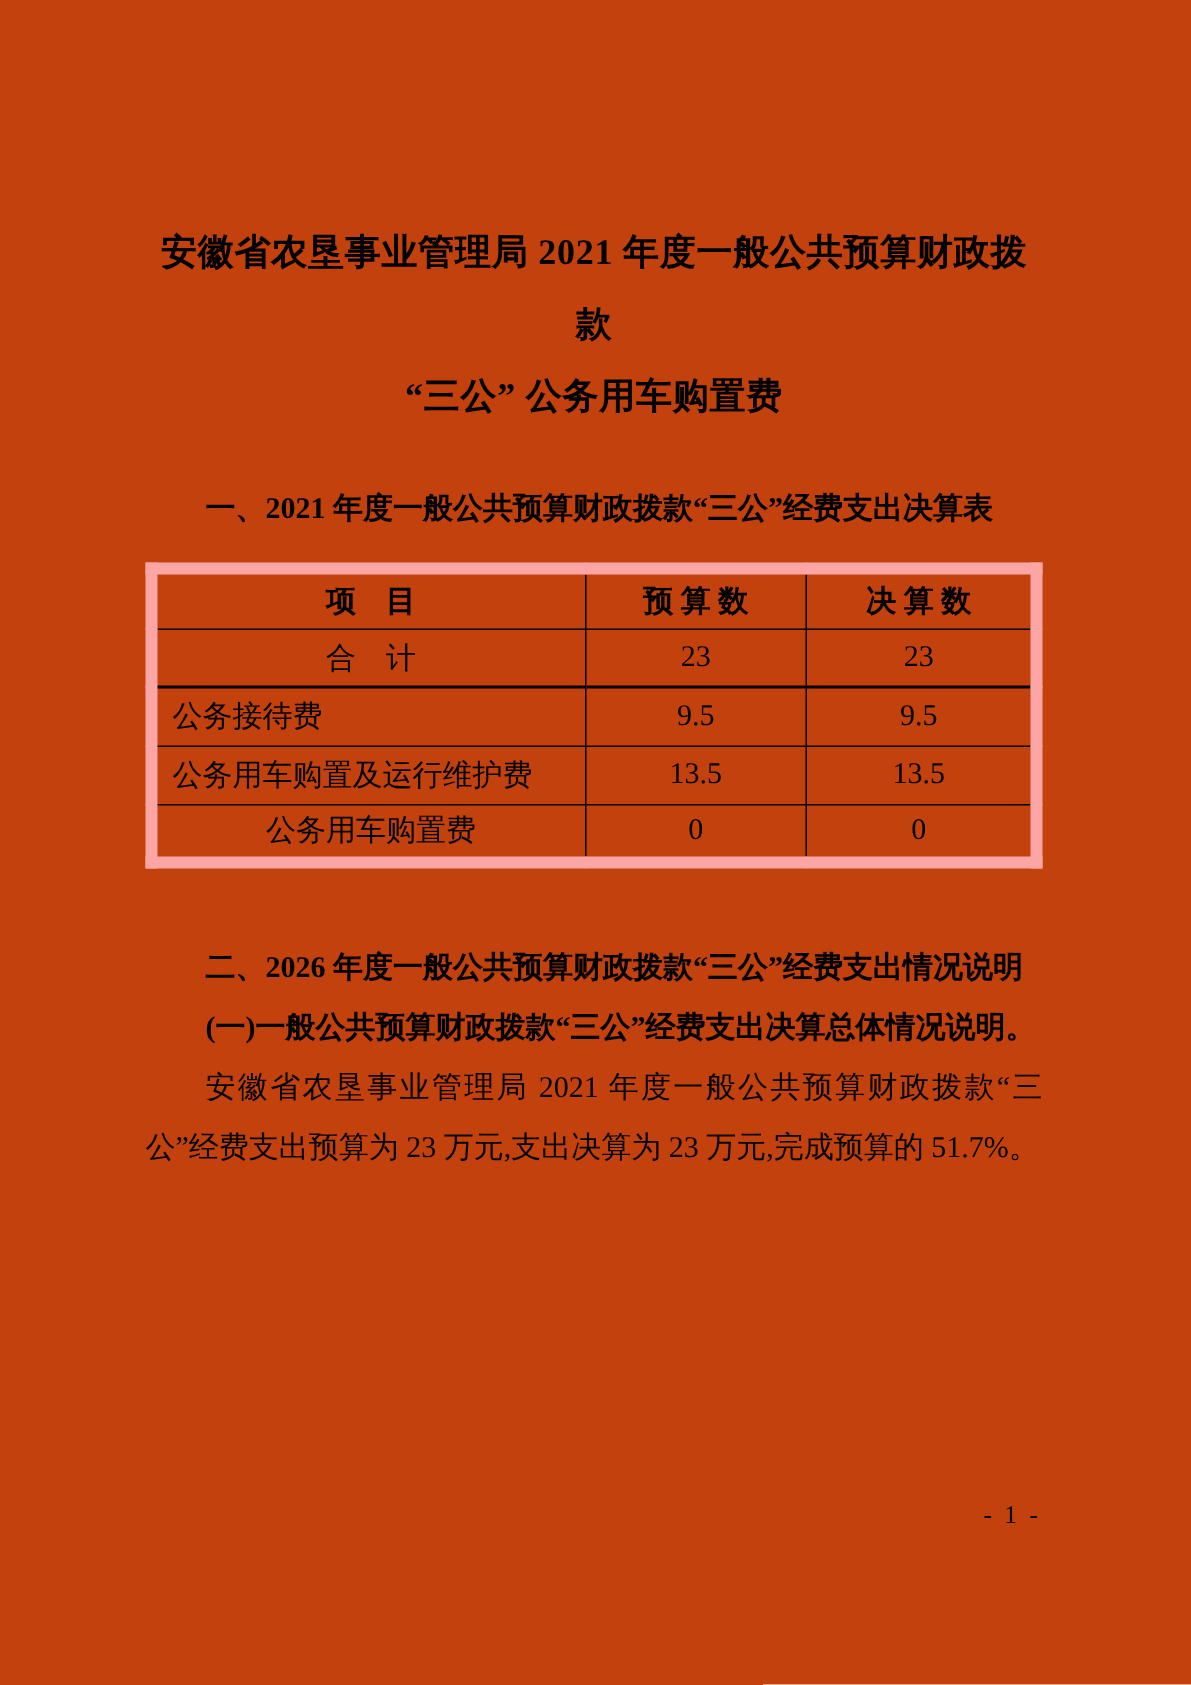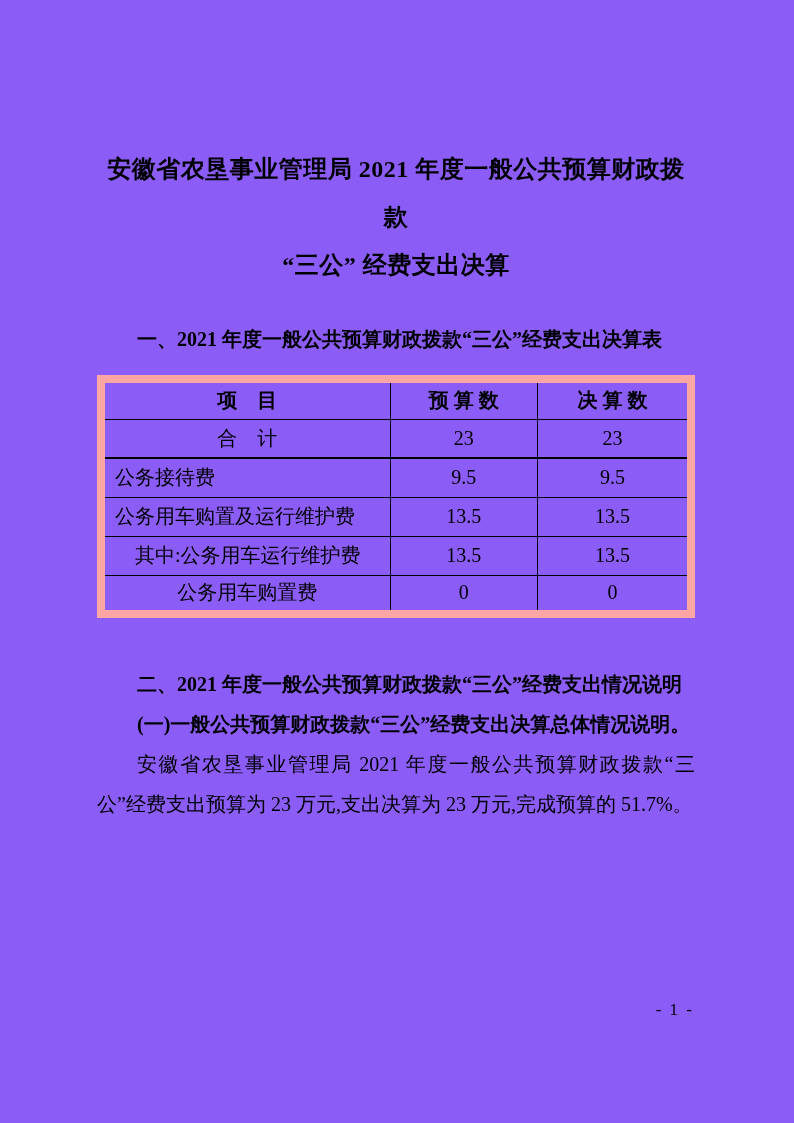--- a/index.html
+++ b/index.html
@@ -2,21 +2,21 @@
 <html><head>
 <meta charset="utf-8">
 <style>
   * { margin: 0; padding: 0; box-sizing: border-box; }
   html, body { background: #ffffff; }
   .page {
     position: relative;
     width: 794px;
     height: 1123px;
     margin: 0 auto;
-    background: #8b5cf6;
+    background: #c2410c;
     color: #000000;
     font-family: "Liberation Serif", "DejaVu Serif", serif;
     padding: 145px 99px 0 97px;
     overflow: hidden;
   }
   .doc-title {
     font-size: 24px;
     font-weight: 700;
     line-height: 48px;
     text-align: center;
@@ -84,21 +84,21 @@
     letter-spacing: 2px;
   }
 </style>
 </head>
 <body>
 
 <div class="page">
 
   <h1 class="doc-title">
     <span class="title-line">安徽省农垦事业管理局 2021 年度一般公共预算财政拨款</span>
-    <span class="title-line">“三公” 经费支出决算</span>
+    <span class="title-line">“三公” 公务用车购置费</span>
   </h1>
 
   <p class="section-heading">一、2021 年度一般公共预算财政拨款“三公”经费支出决算表</p>
 
 
   <table class="budget-table">
     <colgroup>
       <col class="col-item">
       <col class="col-budget">
       <col class="col-final">
@@ -120,33 +120,28 @@
         <td class="item-left">公务接待费</td>
         <td>9.5</td>
         <td>9.5</td>
       </tr>
       <tr>
         <td class="item-left">公务用车购置及运行维护费</td>
         <td>13.5</td>
         <td>13.5</td>
       </tr>
       <tr>
-        <td class="item-indent">其中:公务用车运行维护费</td>
-        <td>13.5</td>
-        <td>13.5</td>
-      </tr>
-      <tr>
         <td>公务用车购置费</td>
         <td>0</td>
         <td>0</td>
       </tr>
     </tbody>
   </table>
 
-  <p class="section-heading mt-large">二、2021 年度一般公共预算财政拨款“三公”经费支出情况说明</p>
+  <p class="section-heading mt-large">二、2026 年度一般公共预算财政拨款“三公”经费支出情况说明</p>
 
   <p class="sub-heading">(一)一般公共预算财政拨款“三公”经费支出决算总体情况说明。</p>
 
   <p class="body-paragraph">安徽省农垦事业管理局 2021 年度一般公共预算财政拨款“三公”经费支出预算为 23 万元,支出决算为 23 万元,完成预算的 51.7%。</p>
 
   <div class="page-number">- 1 -</div>
 
 </div>
 
 </body></html>

